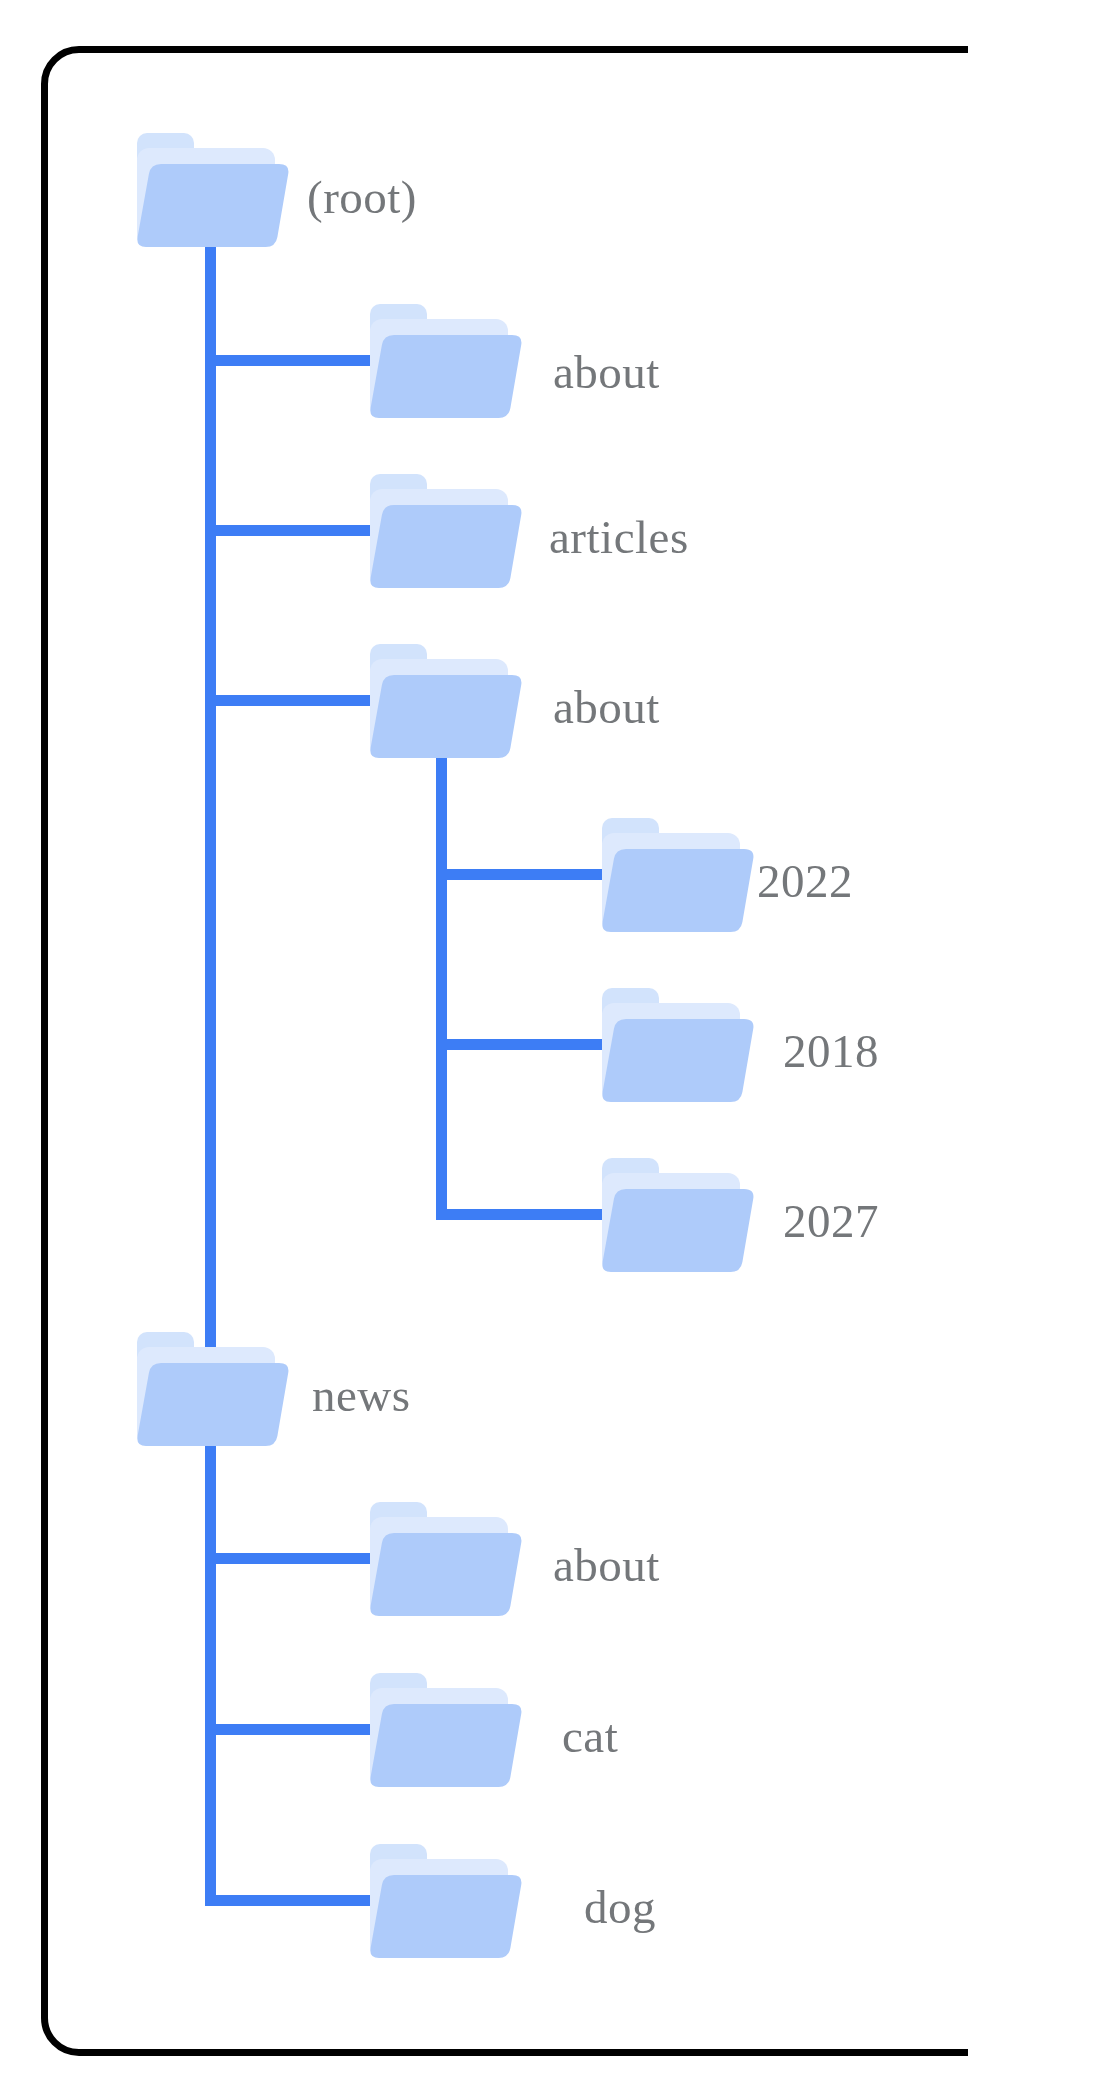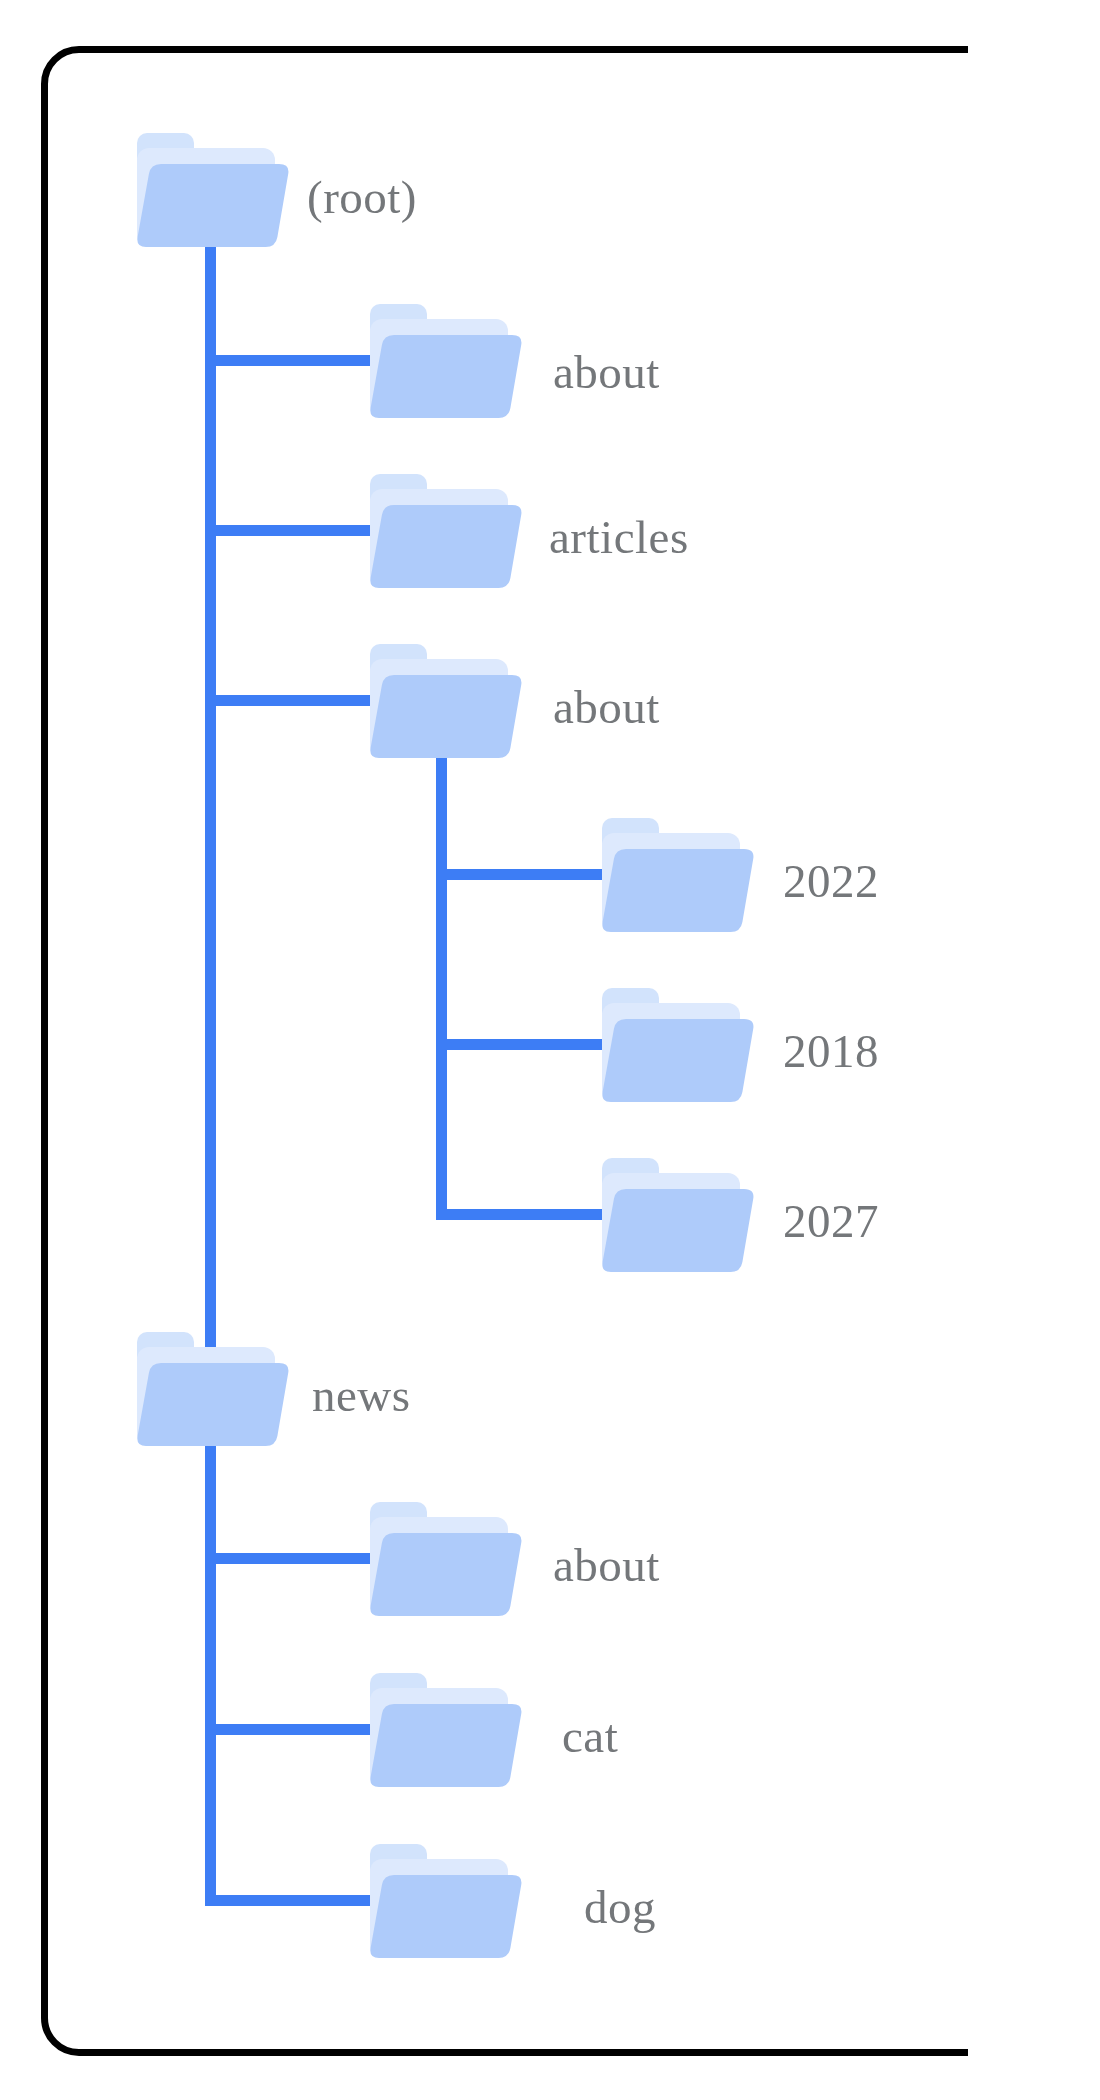--- a/index.html
+++ b/index.html
@@ -109,21 +109,21 @@
       <use href="#folder-shape"></use>
     </svg>
   <svg class="folder" style="left:370px; top:1844px" viewBox="0 0 157 114">
       <use href="#folder-shape"></use>
     </svg>
 
   <div class="label" style="left:307px; top:167px">(root)</div>
   <div class="label" style="left:553px; top:342px">about</div>
   <div class="label" style="left:549px; top:507px">articles</div>
   <div class="label" style="left:553px; top:677px">about</div>
-  <div class="label" style="left:783px; top:851px">2022</div>
+  <div class="label" style="left:757px; top:851px">2022</div>
   <div class="label" style="left:783px; top:1021px">2018</div>
   <div class="label" style="left:783px; top:1191px">2027</div>
   <div class="label" style="left:312px; top:1365px">news</div>
   <div class="label" style="left:553px; top:1535px">about</div>
   <div class="label" style="left:562px; top:1706px">cat</div>
   <div class="label" style="left:584px; top:1877px">dog</div>
 
 </div>
 
 </body></html>

